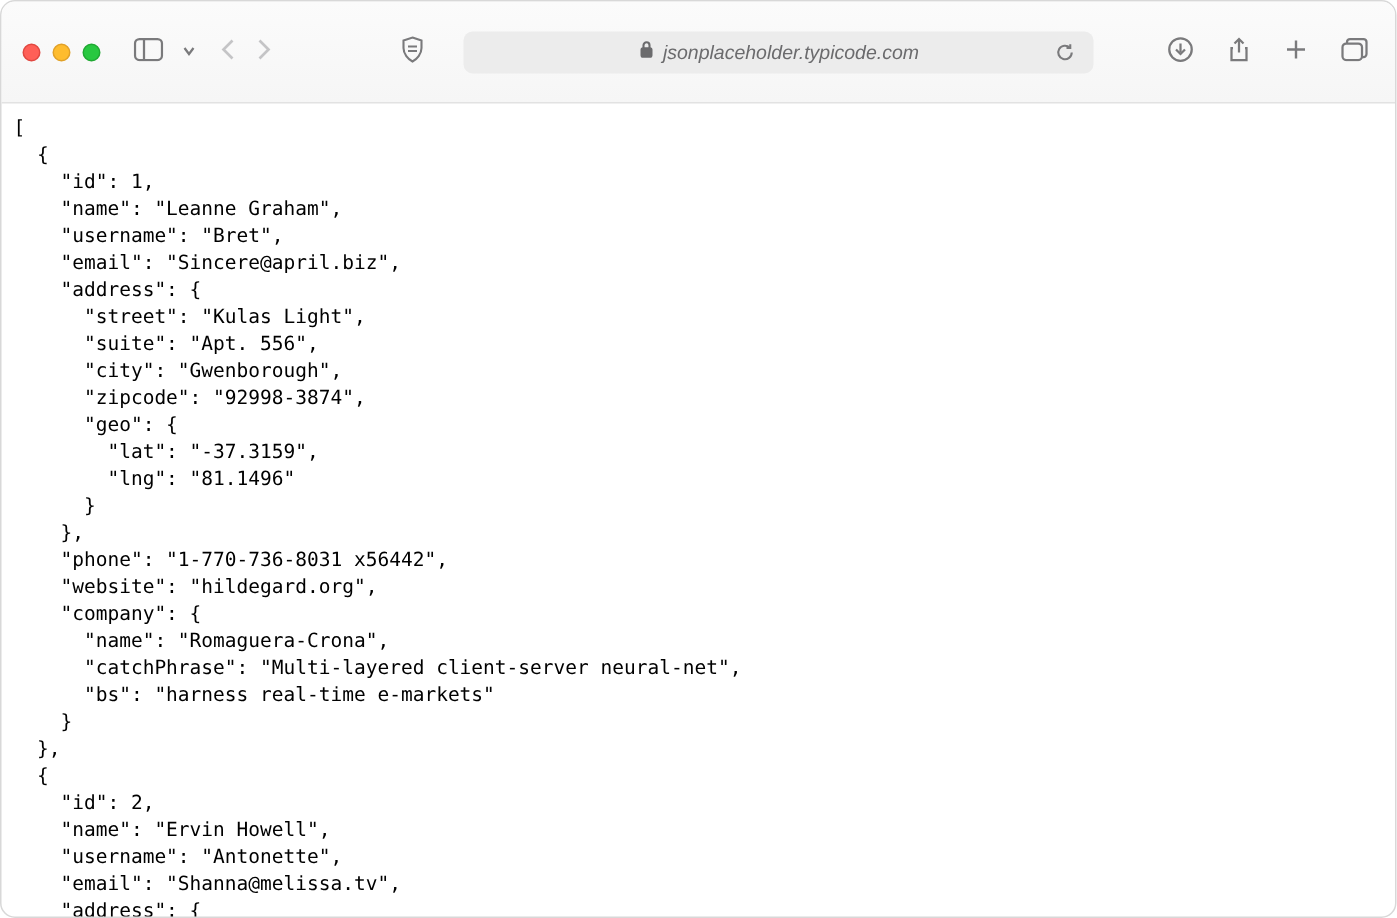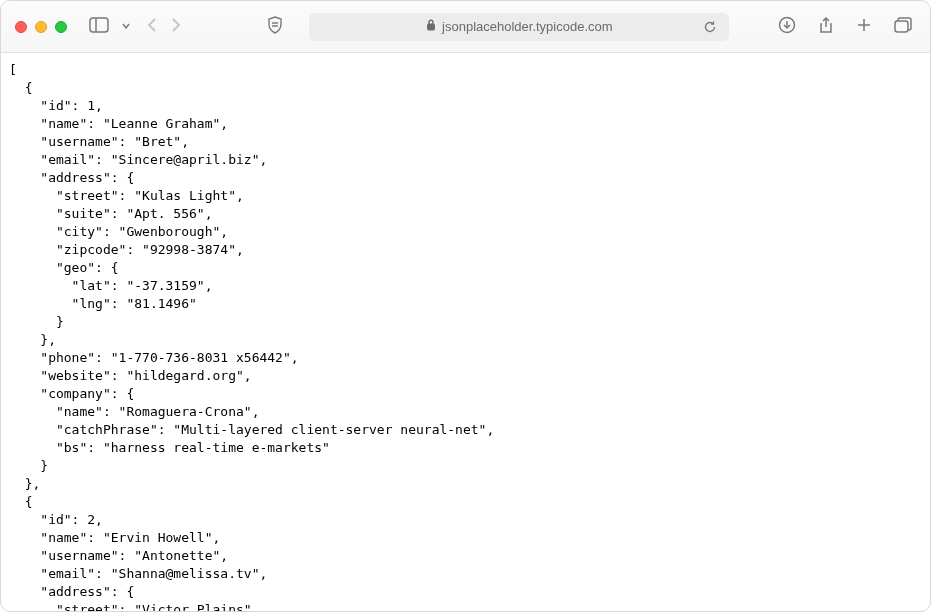--- a/index.html
+++ b/index.html
@@ -10,27 +10,28 @@
     background: #fff;
     font-family: -apple-system, BlinkMacSystemFont, "Helvetica Neue", Arial, sans-serif;
     overflow: hidden;
     border: 1px solid #d8d8d8;
     border-radius: 10px;
     position: relative;
   }
 
   
   .toolbar {
-    height: 52px;
+    height: 68px;
     background: linear-gradient(#fbfbfb,#f6f6f6);
     border-bottom: 1px solid #e2e2e2;
     display: flex;
     align-items: center;
     padding: 0 14px 0 14px;
     gap: 8px;
+    font-style: italic;
   }
   .traffic { display:flex; gap:8px; margin-right:10px; }
   .dot { width:12px; height:12px; border-radius:50%; }
   .dot.red    { background:#ff5f57; border:0.5px solid #e14841; }
   .dot.yellow { background:#febc2e; border:0.5px solid #e1a128; }
   .dot.green  { background:#28c840; border:0.5px solid #20a933; }
 
   .tb-btn, .tb-icon {
     color:#7a7a7c;
     display:flex; align-items:center; justify-content:center;

